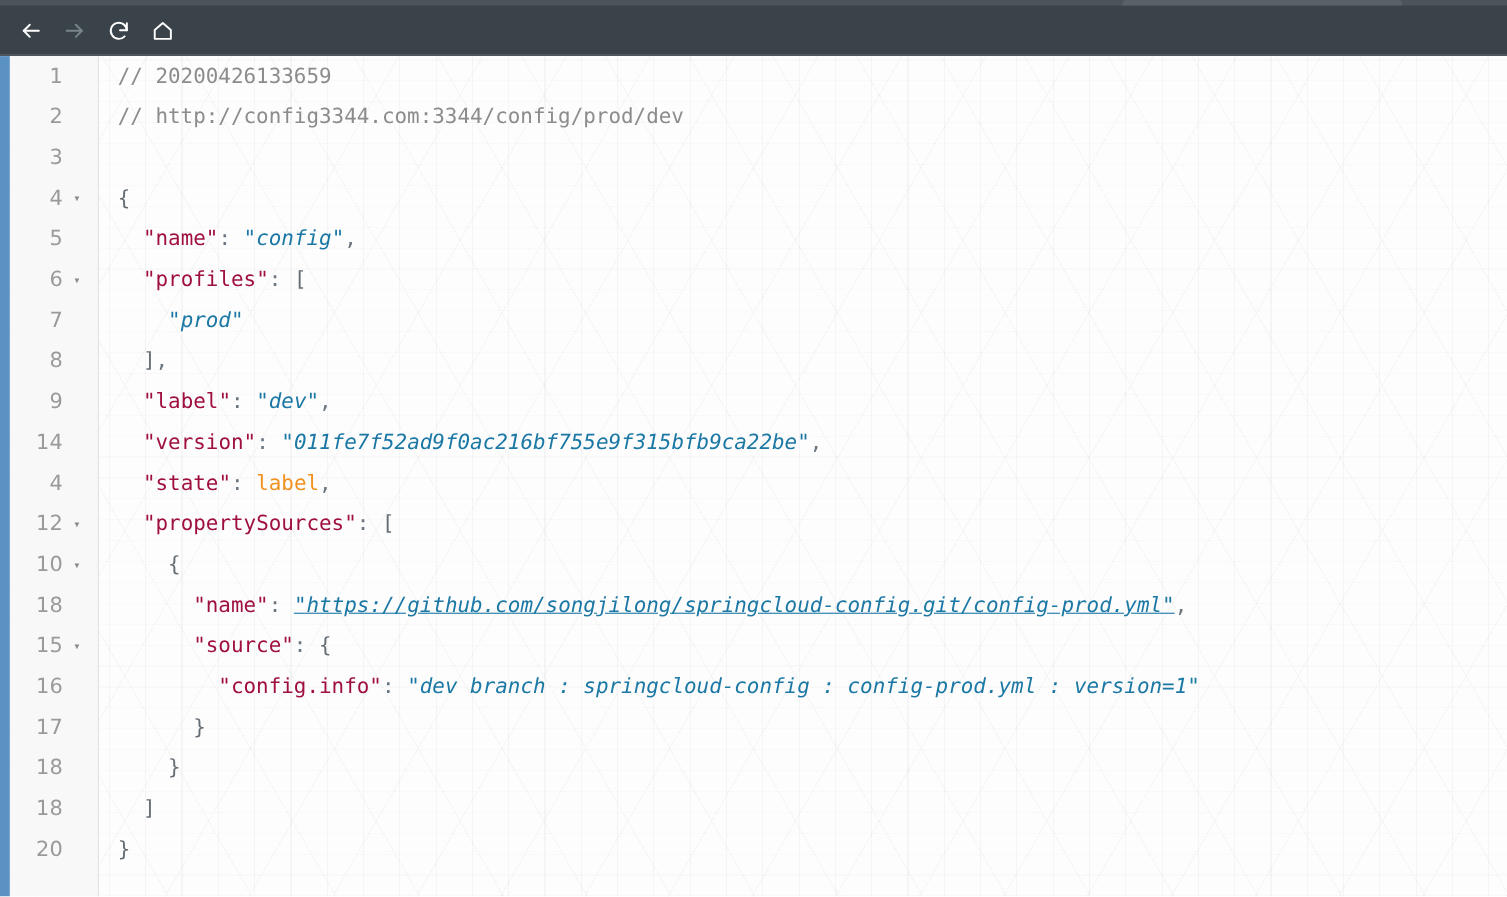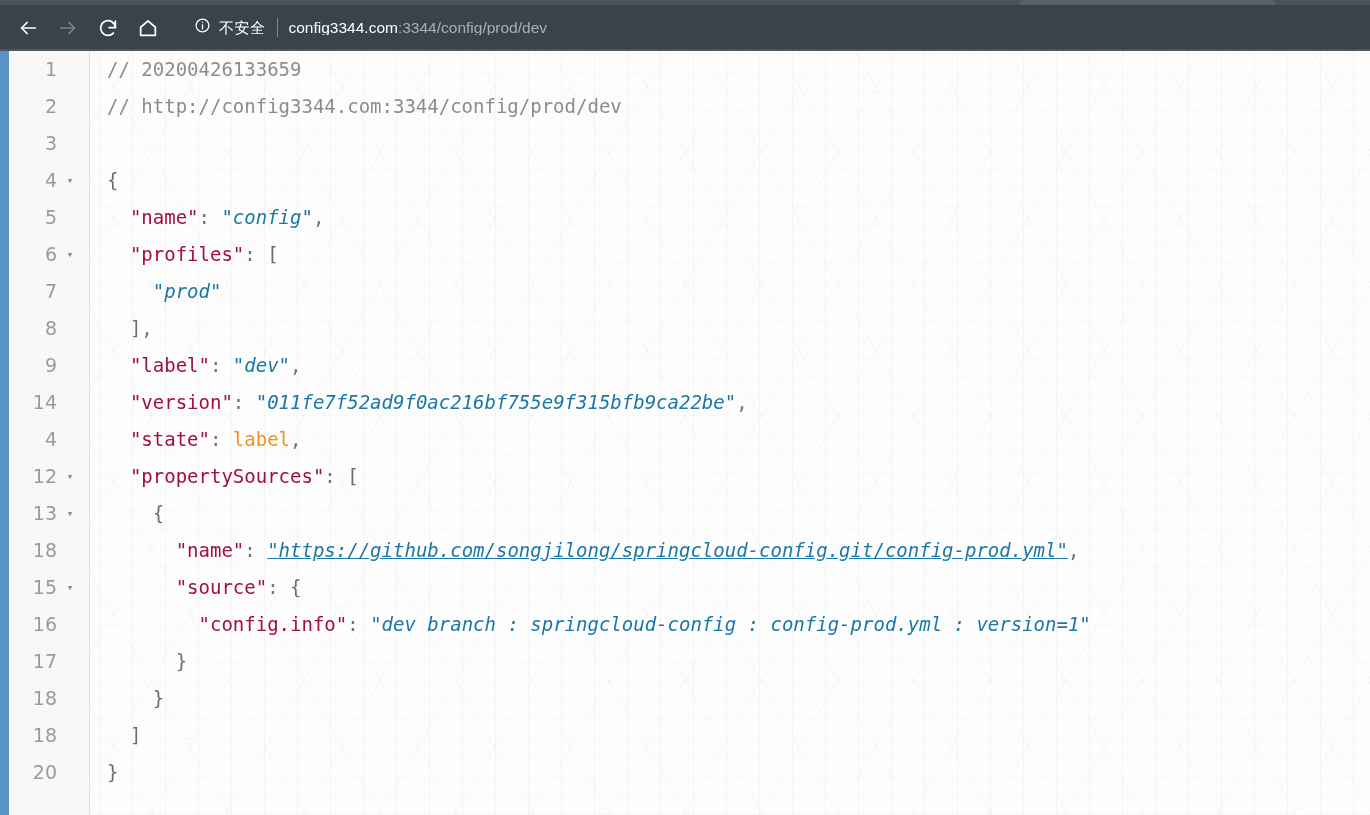--- a/index.html
+++ b/index.html
@@ -202,37 +202,20 @@
     </div>
 
     <div class="nav-btn">
       <span>
         <svg width="22" height="22" viewBox="0 0 24 24" fill="none" stroke="#ffffff" stroke-width="1.9" stroke-linecap="round" stroke-linejoin="round">
           <path d="M4 11.2 12 4.2 20 11.2 20 20 4 20 Z"></path>
         </svg>
       </span>
     </div>
 
-    <div id="omnibox" title="搜索或输入网址">
-
-      <div id="security-chip">
-        <span id="security-icon">
-          <svg width="17" height="17" viewBox="0 0 24 24" fill="none" stroke="#ffffff" stroke-width="1.8" stroke-linecap="round">
-            <circle cx="12" cy="12" r="9"></circle>
-            <line x1="12" y1="11" x2="12" y2="17"></line>
-            <circle cx="12" cy="7.4" r="0.9" fill="#ffffff" stroke="none"></circle>
-          </svg>
-        </span>
-        <span id="security-text">不安全</span>
-      </div>
-
-      <div id="omnibox-divider"></div>
-
-      <div id="url-text"><span class="url-host">config3344.com</span><span class="url-path">:3344/config/prod/dev</span></div>
-    </div>
 
     <div style="width:20px;flex:0 0 auto;"></div>
   </div>
 
   <div id="toolbar-bottom-border"></div>
 </div>
 
 <div id="page">
   <div id="page-texture"></div>
   <div id="left-accent-bar"></div>
@@ -243,21 +226,21 @@
       <div class="code-line"><span class="ln">3</span><span class="code-text"></span></div>
       <div class="code-line"><span class="ln">4</span><span class="fold">▾</span><span class="code-text"><span class="tok-brace">{</span></span></div>
       <div class="code-line"><span class="ln">5</span><span class="code-text">  <span class="tok-key">"name"</span><span class="tok-punc">: </span><span class="tok-string">"config"</span><span class="tok-punc">,</span></span></div>
       <div class="code-line"><span class="ln">6</span><span class="fold">▾</span><span class="code-text">  <span class="tok-key">"profiles"</span><span class="tok-punc">: </span><span class="tok-brace">[</span></span></div>
       <div class="code-line"><span class="ln">7</span><span class="code-text">    <span class="tok-string">"prod"</span></span></div>
       <div class="code-line"><span class="ln">8</span><span class="code-text">  <span class="tok-brace">]</span><span class="tok-punc">,</span></span></div>
       <div class="code-line"><span class="ln">9</span><span class="code-text">  <span class="tok-key">"label"</span><span class="tok-punc">: </span><span class="tok-string">"dev"</span><span class="tok-punc">,</span></span></div>
       <div class="code-line"><span class="ln">14</span><span class="code-text">  <span class="tok-key">"version"</span><span class="tok-punc">: </span><span class="tok-string">"011fe7f52ad9f0ac216bf755e9f315bfb9ca22be"</span><span class="tok-punc">,</span></span></div>
       <div class="code-line"><span class="ln">4</span><span class="code-text">  <span class="tok-key">"state"</span><span class="tok-punc">: </span><span class="tok-null">label</span><span class="tok-punc">,</span></span></div>
       <div class="code-line"><span class="ln">12</span><span class="fold">▾</span><span class="code-text">  <span class="tok-key">"propertySources"</span><span class="tok-punc">: </span><span class="tok-brace">[</span></span></div>
-      <div class="code-line"><span class="ln">13</span><span class="fold">▾</span><span class="code-text">    <span class="tok-brace">{</span></span></div>
+      <div class="code-line"><span class="ln">10</span><span class="fold">▾</span><span class="code-text">    <span class="tok-brace">{</span></span></div>
       <div class="code-line"><span class="ln">18</span><span class="code-text">      <span class="tok-key">"name"</span><span class="tok-punc">: </span><span class="tok-link">"https://github.com/songjilong/springcloud-config.git/config-prod.yml"</span><span class="tok-punc">,</span></span></div>
       <div class="code-line"><span class="ln">15</span><span class="fold">▾</span><span class="code-text">      <span class="tok-key">"source"</span><span class="tok-punc">: </span><span class="tok-brace">{</span></span></div>
       <div class="code-line"><span class="ln">16</span><span class="code-text">        <span class="tok-key">"config.info"</span><span class="tok-punc">: </span><span class="tok-string">"dev branch : springcloud-config : config-prod.yml : version=1"</span></span></div>
       <div class="code-line"><span class="ln">17</span><span class="code-text">      <span class="tok-brace">}</span></span></div>
       <div class="code-line"><span class="ln">18</span><span class="code-text">    <span class="tok-brace">}</span></span></div>
       <div class="code-line"><span class="ln">18</span><span class="code-text">  <span class="tok-brace">]</span></span></div>
       <div class="code-line"><span class="ln">20</span><span class="code-text"><span class="tok-brace">}</span></span></div>
     </div>
 </div>
 

